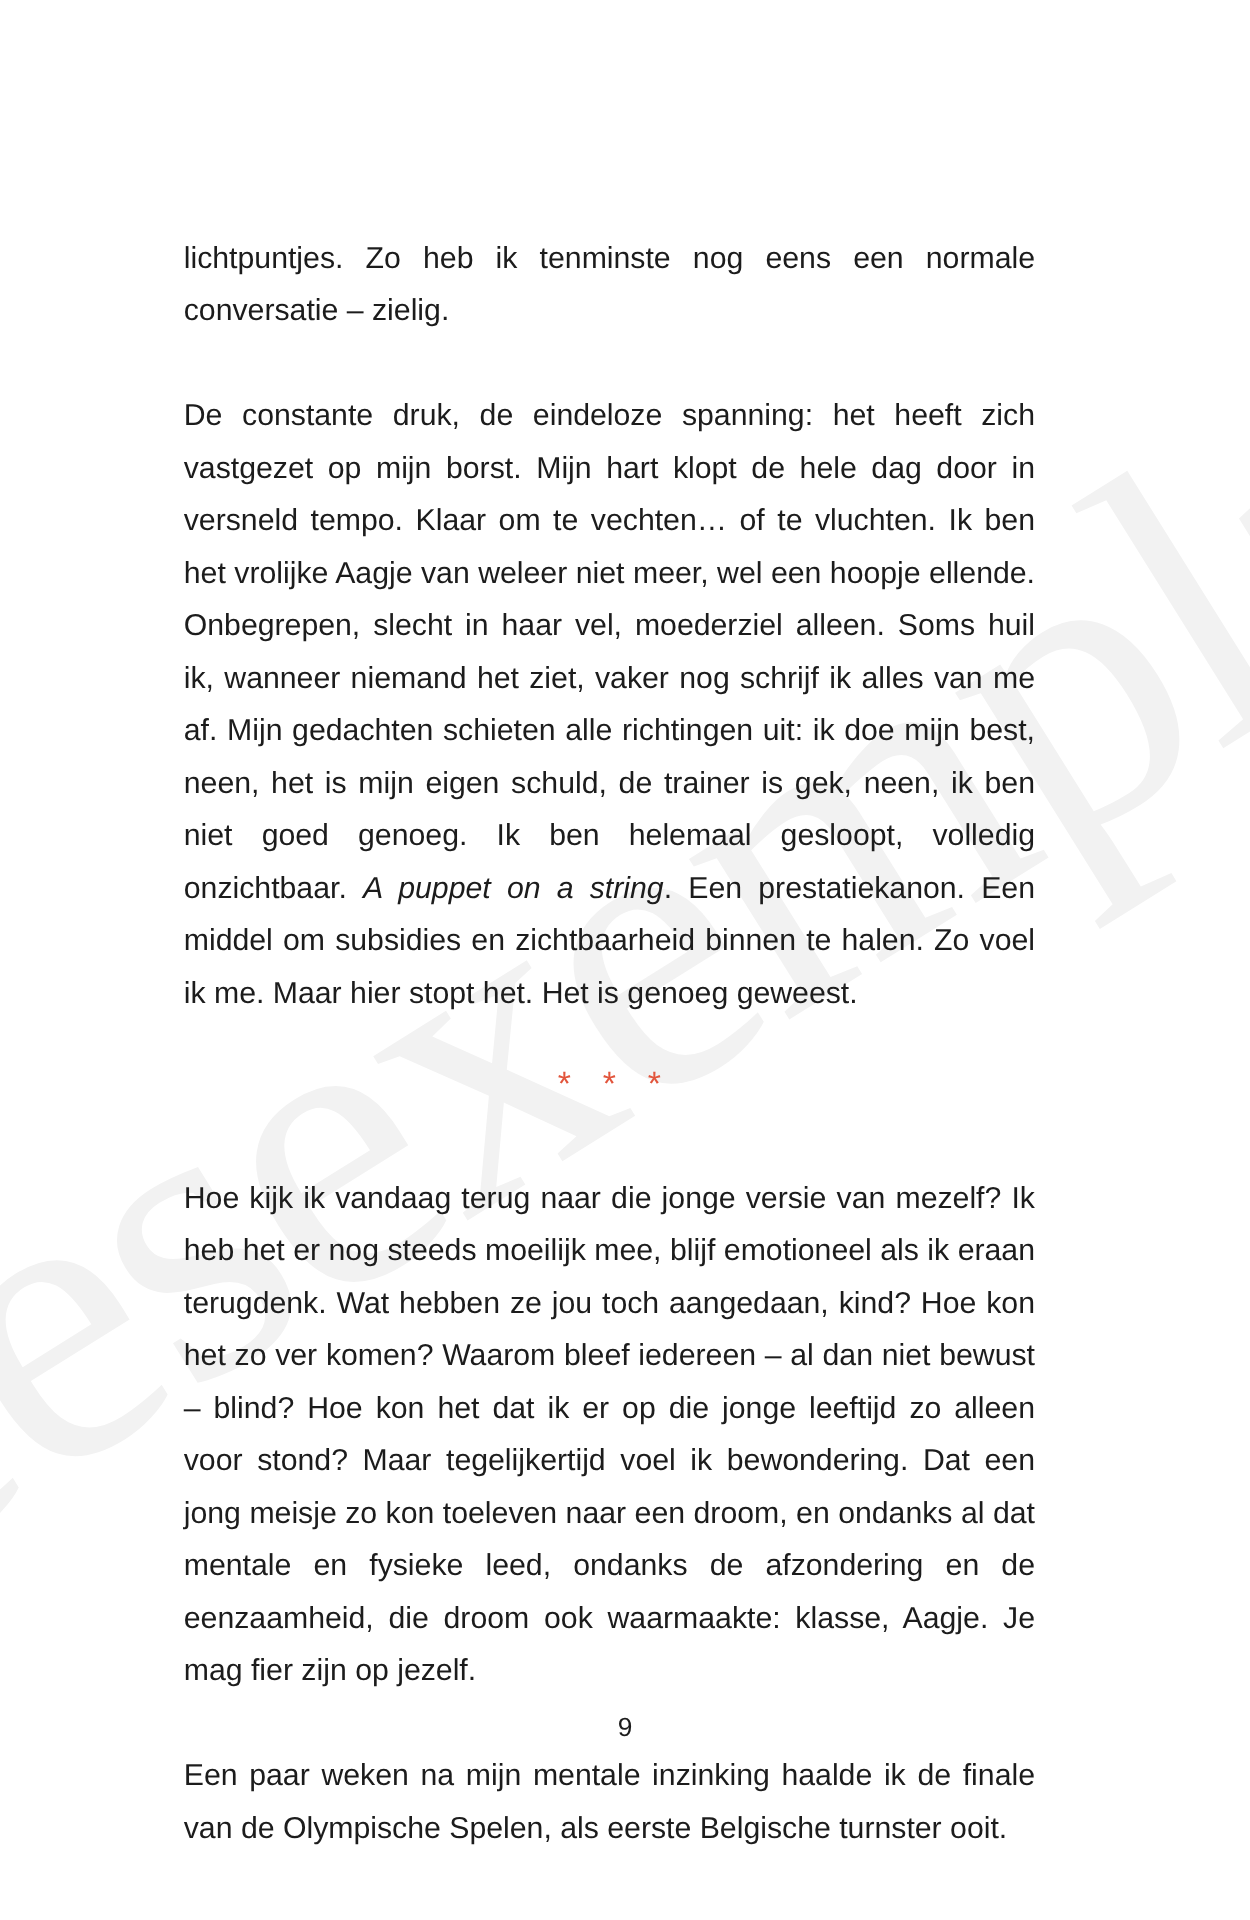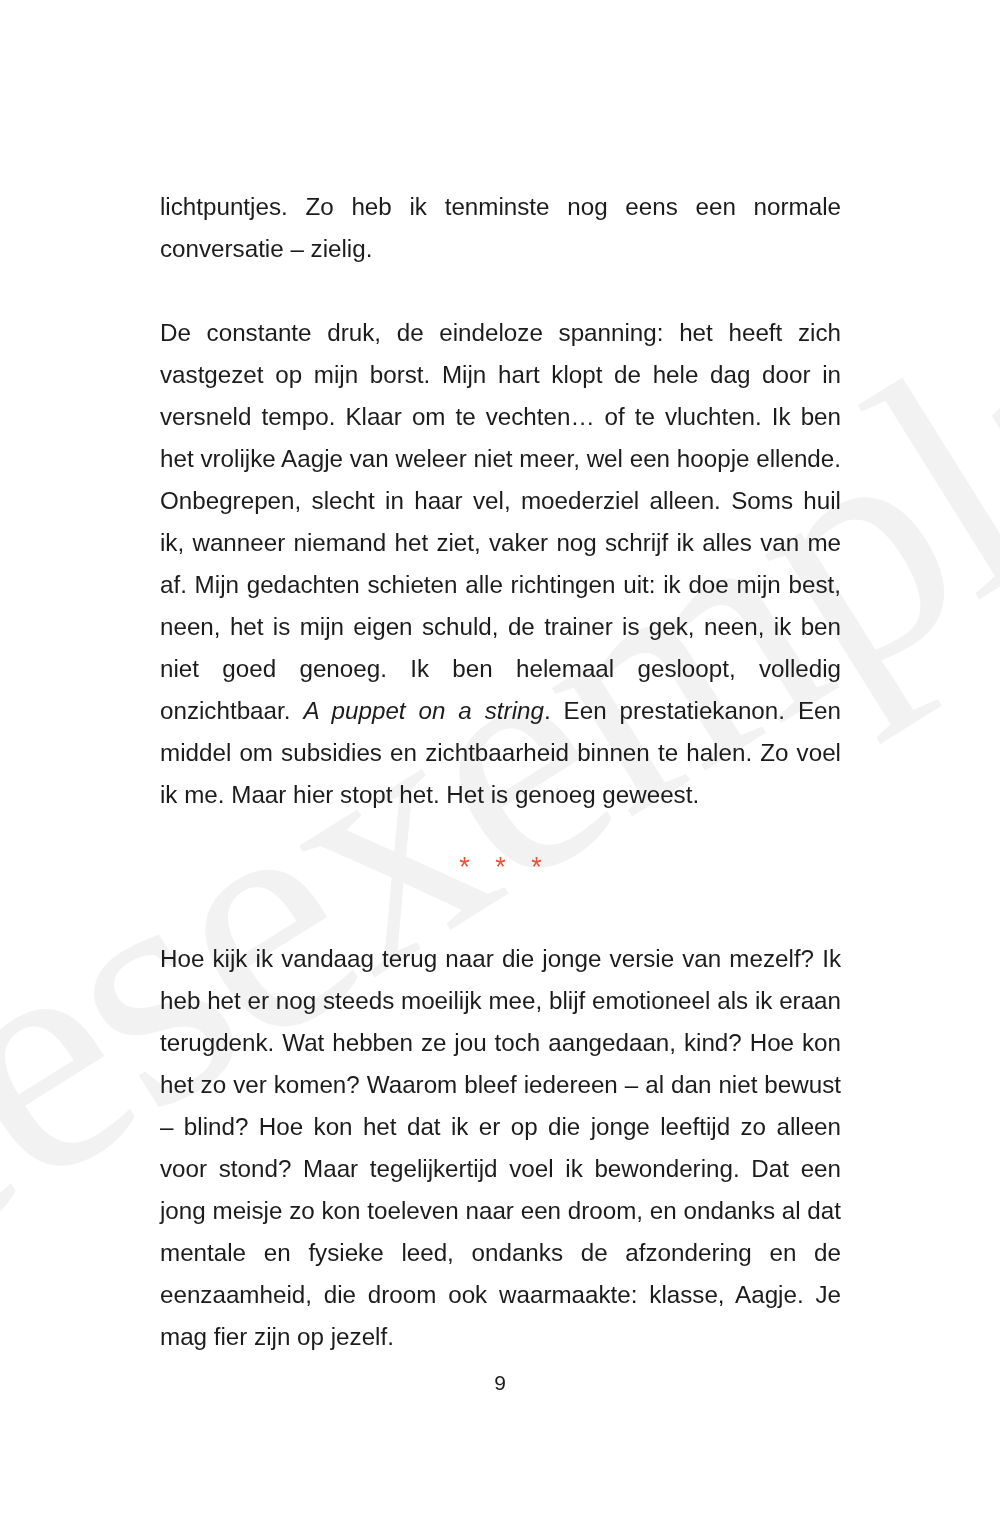--- a/index.html
+++ b/index.html
@@ -43,21 +43,21 @@
     line-height: 1;
     font-weight: 400;
     color: #f2f2f2;
     letter-spacing: -6px;
     user-select: none;
   }
 
   
   #content {
     position: absolute;
-    left: 160px;
+    left: 147px;
     top: 0;
     width: 681px;
     z-index: 2;
   }
 
   .para {
     margin: 0;
     color: #1c1c1c;
     font-size: 24.2px;
     line-height: 42px;
@@ -126,18 +126,19 @@
     <div class="gap-before-stars"></div>
 
     <div id="divider">* * *</div>
 
     <div class="gap-after-stars"></div>
 
     <p class="para" id="p3">Hoe kijk ik vandaag terug naar die jonge versie van mezelf? Ik heb het er nog steeds moeilijk mee, blijf emotioneel als ik eraan terugdenk. Wat hebben ze jou toch aangedaan, kind? Hoe kon het zo ver komen? Waarom bleef iedereen – al dan niet bewust – blind? Hoe kon het dat ik er op die jonge leeftijd zo alleen voor stond? Maar tegelijkertijd voel ik bewondering. Dat een jong meisje zo kon toeleven naar een droom, en ondanks al dat mentale en fysieke leed, ondanks de afzondering en de eenzaamheid, die droom ook waarmaakte: klasse, Aagje. Je mag fier zijn op jezelf.</p>
 
     <div class="gap-para"></div>
 
+    <p class="para" id="p4">Een paar weken na mijn mentale inzinking haalde ik de finale van de Olympische Spelen, als eerste Belgische turnster ooit.</p>
 
   </div>
 
   <div id="folio">9</div>
 
 </div>
 
 </body></html>

